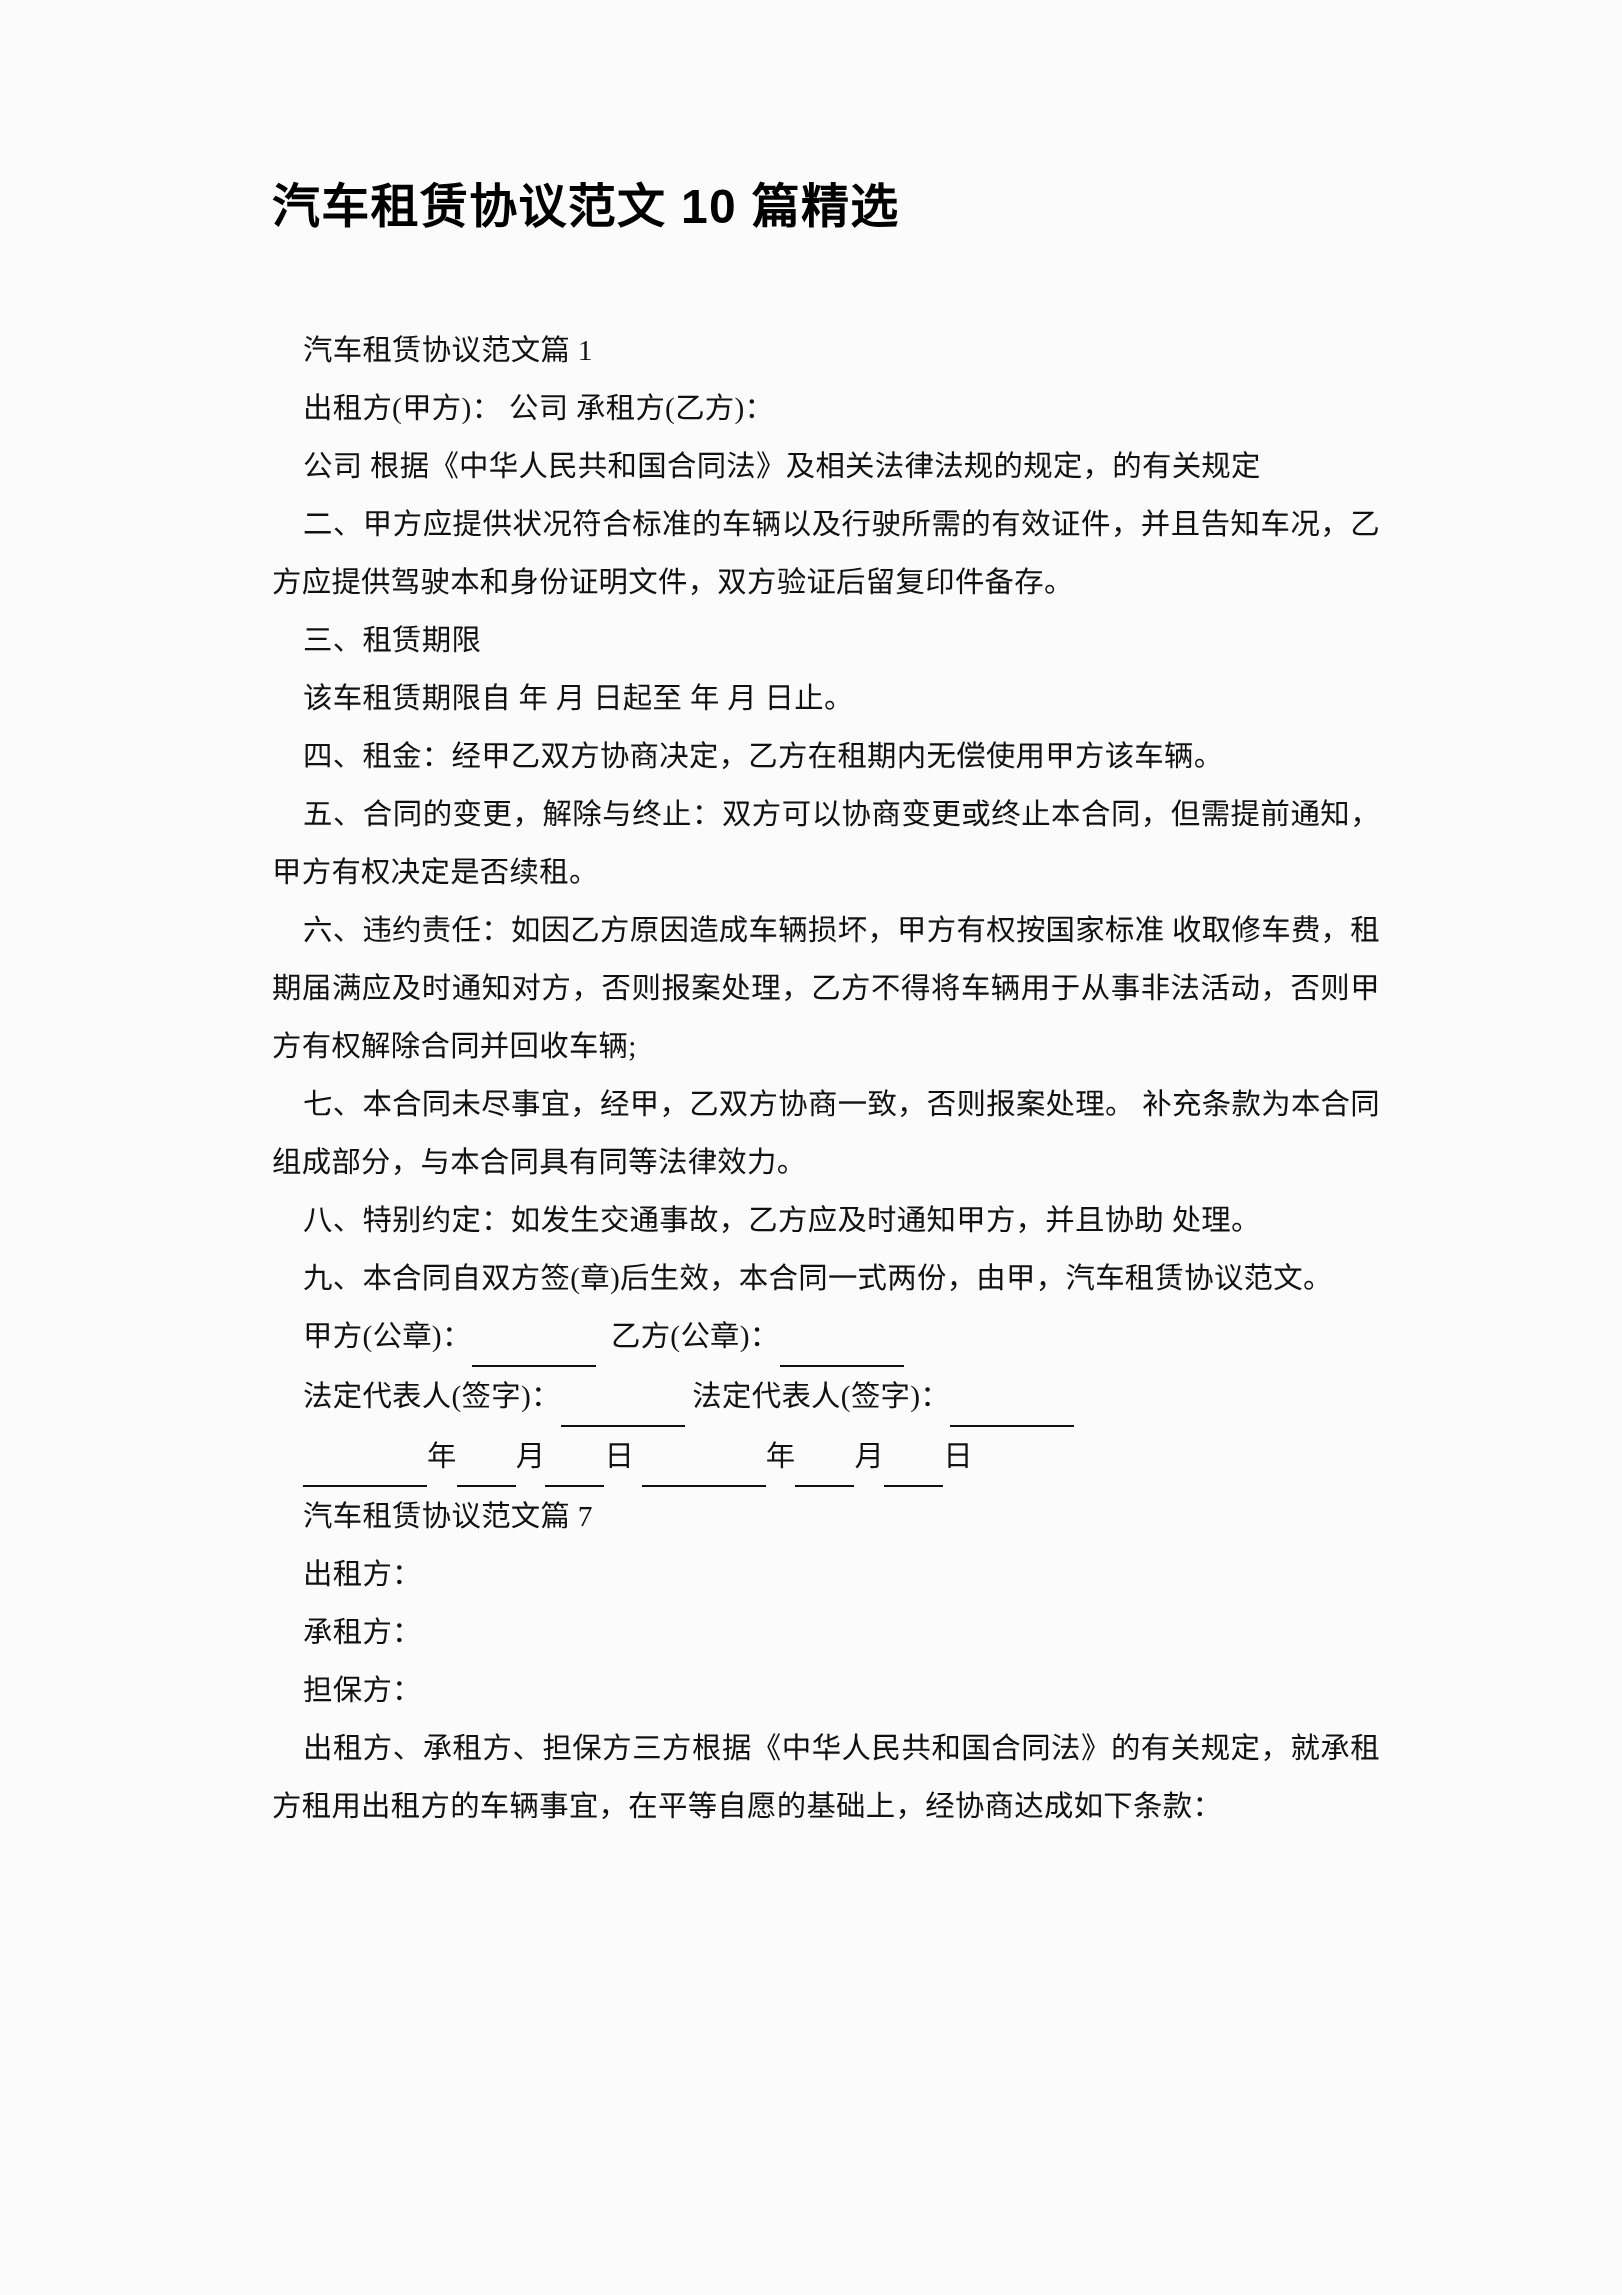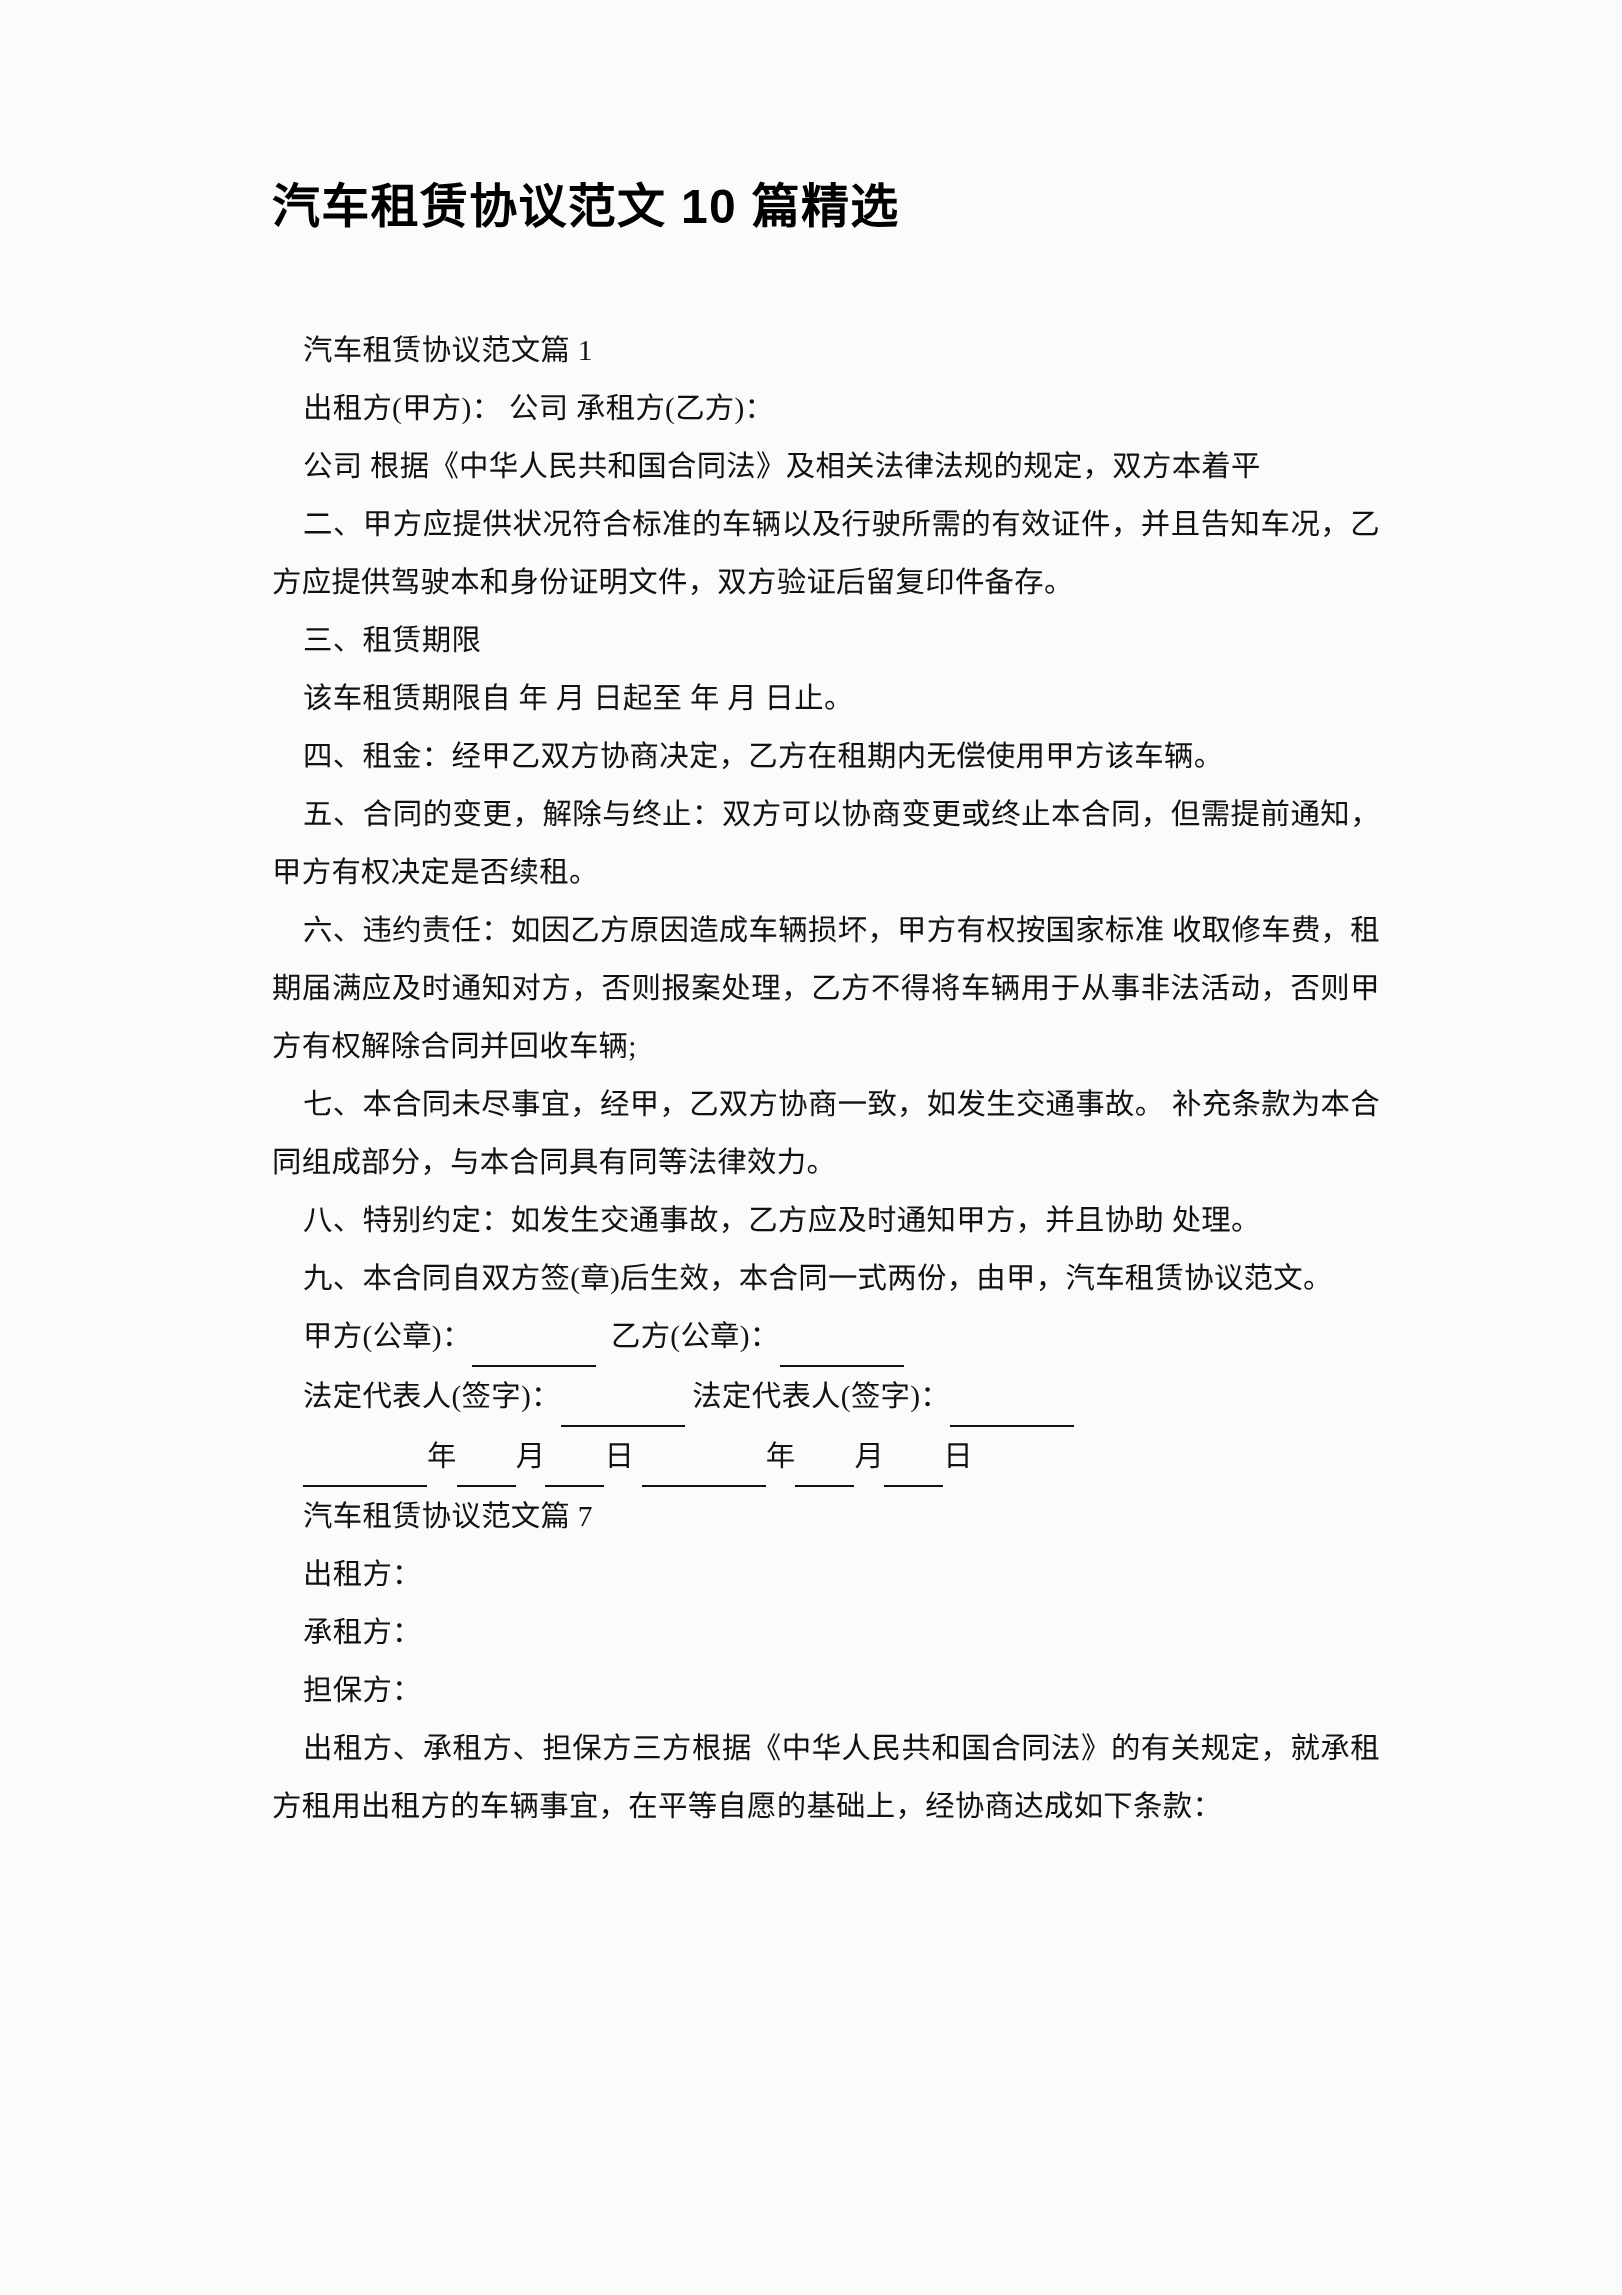--- a/index.html
+++ b/index.html
@@ -70,36 +70,36 @@
   <div class="page-inner">
 
     <h1 class="doc-title">汽车租赁协议范文 10 篇精选</h1>
 
     <div class="body-block">
 
       <p class="para">汽车租赁协议范文篇 1</p>
 
       <p class="para">出租方(甲方)： 公司 承租方(乙方)：</p>
 
-      <p class="para">公司 根据《中华人民共和国合同法》及相关法律法规的规定，双方本着平</p>
+      <p class="para">公司 根据《中华人民共和国合同法》及相关法律法规的规定，的有关规定</p>
 
 
       <p class="para">二、甲方应提供状况符合标准的车辆以及行驶所需的有效证件，并且告知车况，乙方应提供驾驶本和身份证明文件，双方验证后留复印件备存。</p>
 
       <p class="para">三、租赁期限</p>
 
       <p class="para">该车租赁期限自 年 月 日起至 年 月 日止。</p>
 
       <p class="para">四、租金：经甲乙双方协商决定，乙方在租期内无偿使用甲方该车辆。</p>
 
       <p class="para">五、合同的变更，解除与终止：双方可以协商变更或终止本合同，但需提前通知，甲方有权决定是否续租。</p>
 
       <p class="para">六、违约责任：如因乙方原因造成车辆损坏，甲方有权按国家标准 收取修车费，租期届满应及时通知对方，否则报案处理，乙方不得将车辆用于从事非法活动，否则甲方有权解除合同并回收车辆;</p>
 
-      <p class="para">七、本合同未尽事宜，经甲，乙双方协商一致，如发生交通事故。 补充条款为本合同组成部分，与本合同具有同等法律效力。</p>
+      <p class="para">七、本合同未尽事宜，经甲，乙双方协商一致，否则报案处理。 补充条款为本合同组成部分，与本合同具有同等法律效力。</p>
 
       <p class="para">八、特别约定：如发生交通事故，乙方应及时通知甲方，并且协助 处理。</p>
 
       <p class="para">九、本合同自双方签(章)后生效，本合同一式两份，由甲，汽车租赁协议范文。</p>
 
       <p class="para"><span>甲方(公章)：</span><span class="u" style="width:124px">&nbsp;</span><span>&nbsp;&nbsp;</span><span>乙方(公章)：</span><span class="u" style="width:124px">&nbsp;</span></p>
 
       <p class="para"><span>法定代表人(签字)：</span><span class="u" style="width:124px">&nbsp;</span><span>&nbsp;</span><span>法定代表人(签字)：</span><span class="u" style="width:124px">&nbsp;</span></p>
 
       <p class="para"><span class="u" style="width:124px">&nbsp;</span><span>年</span><span class="u" style="width:59px">&nbsp;</span><span>月</span><span class="u" style="width:59px">&nbsp;</span><span>日</span><span>&nbsp;</span><span class="u" style="width:124px">&nbsp;</span><span>年</span><span class="u" style="width:59px">&nbsp;</span><span>月</span><span class="u" style="width:59px">&nbsp;</span><span>日</span></p>

